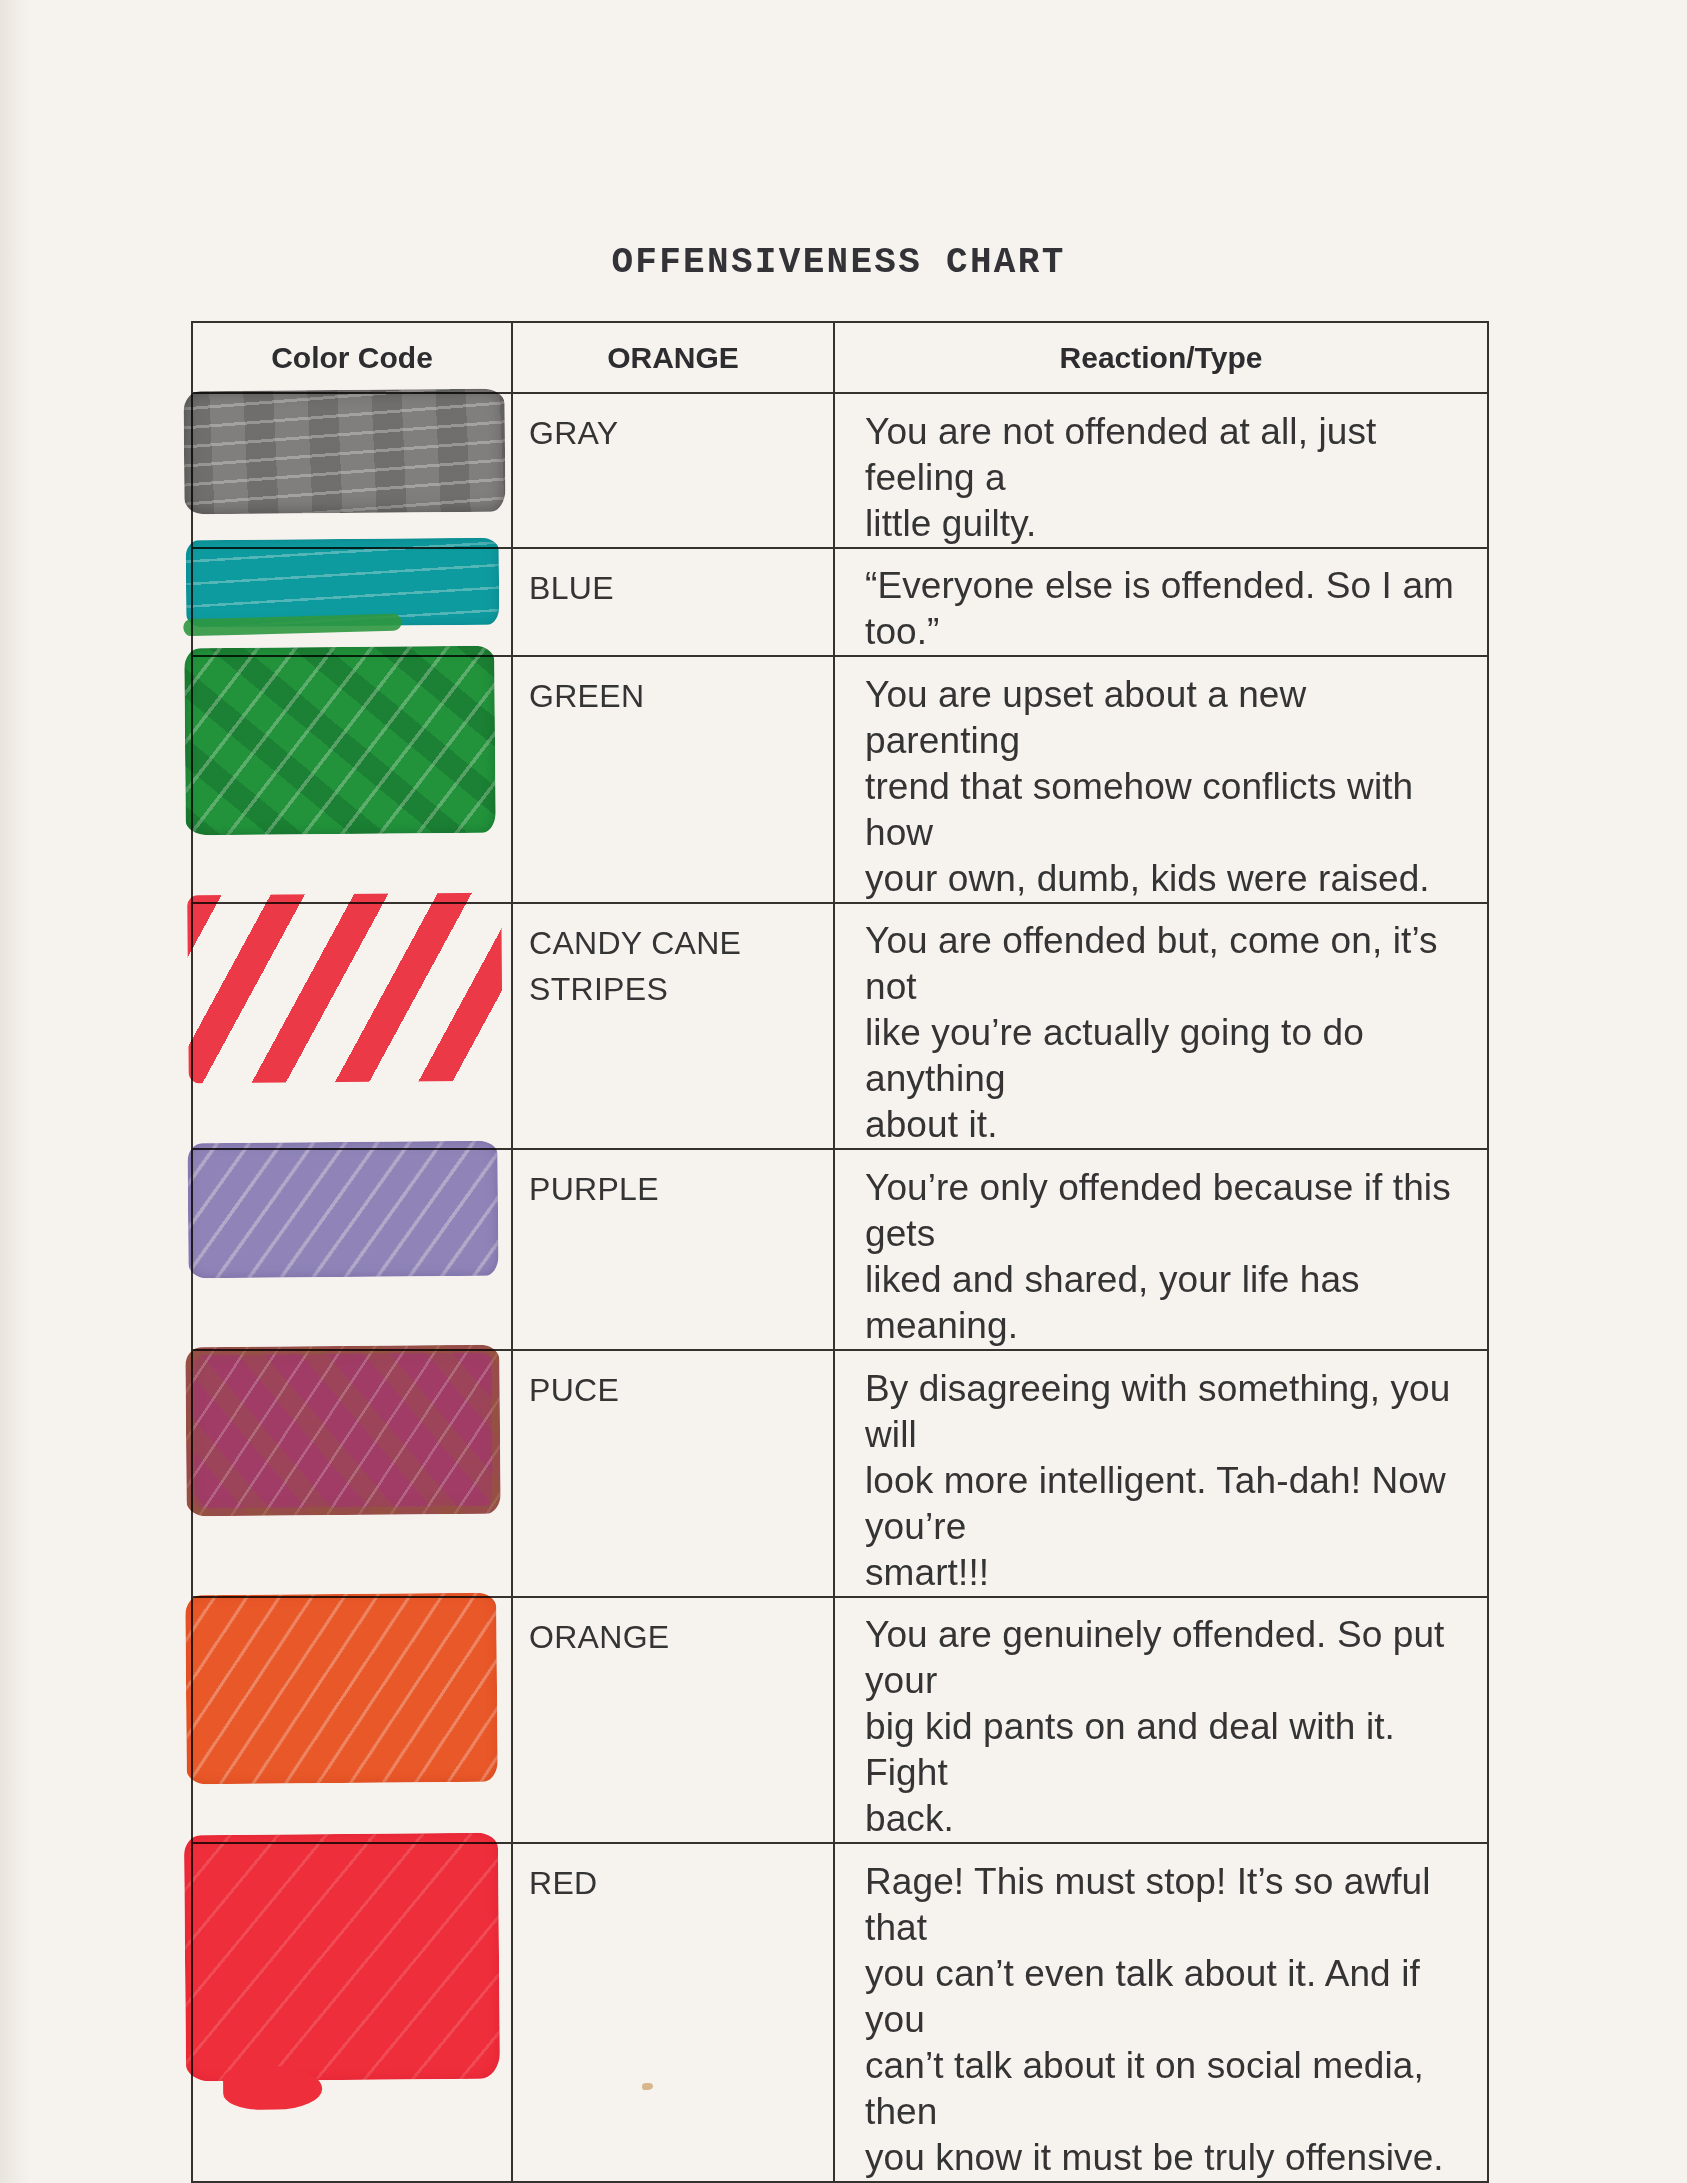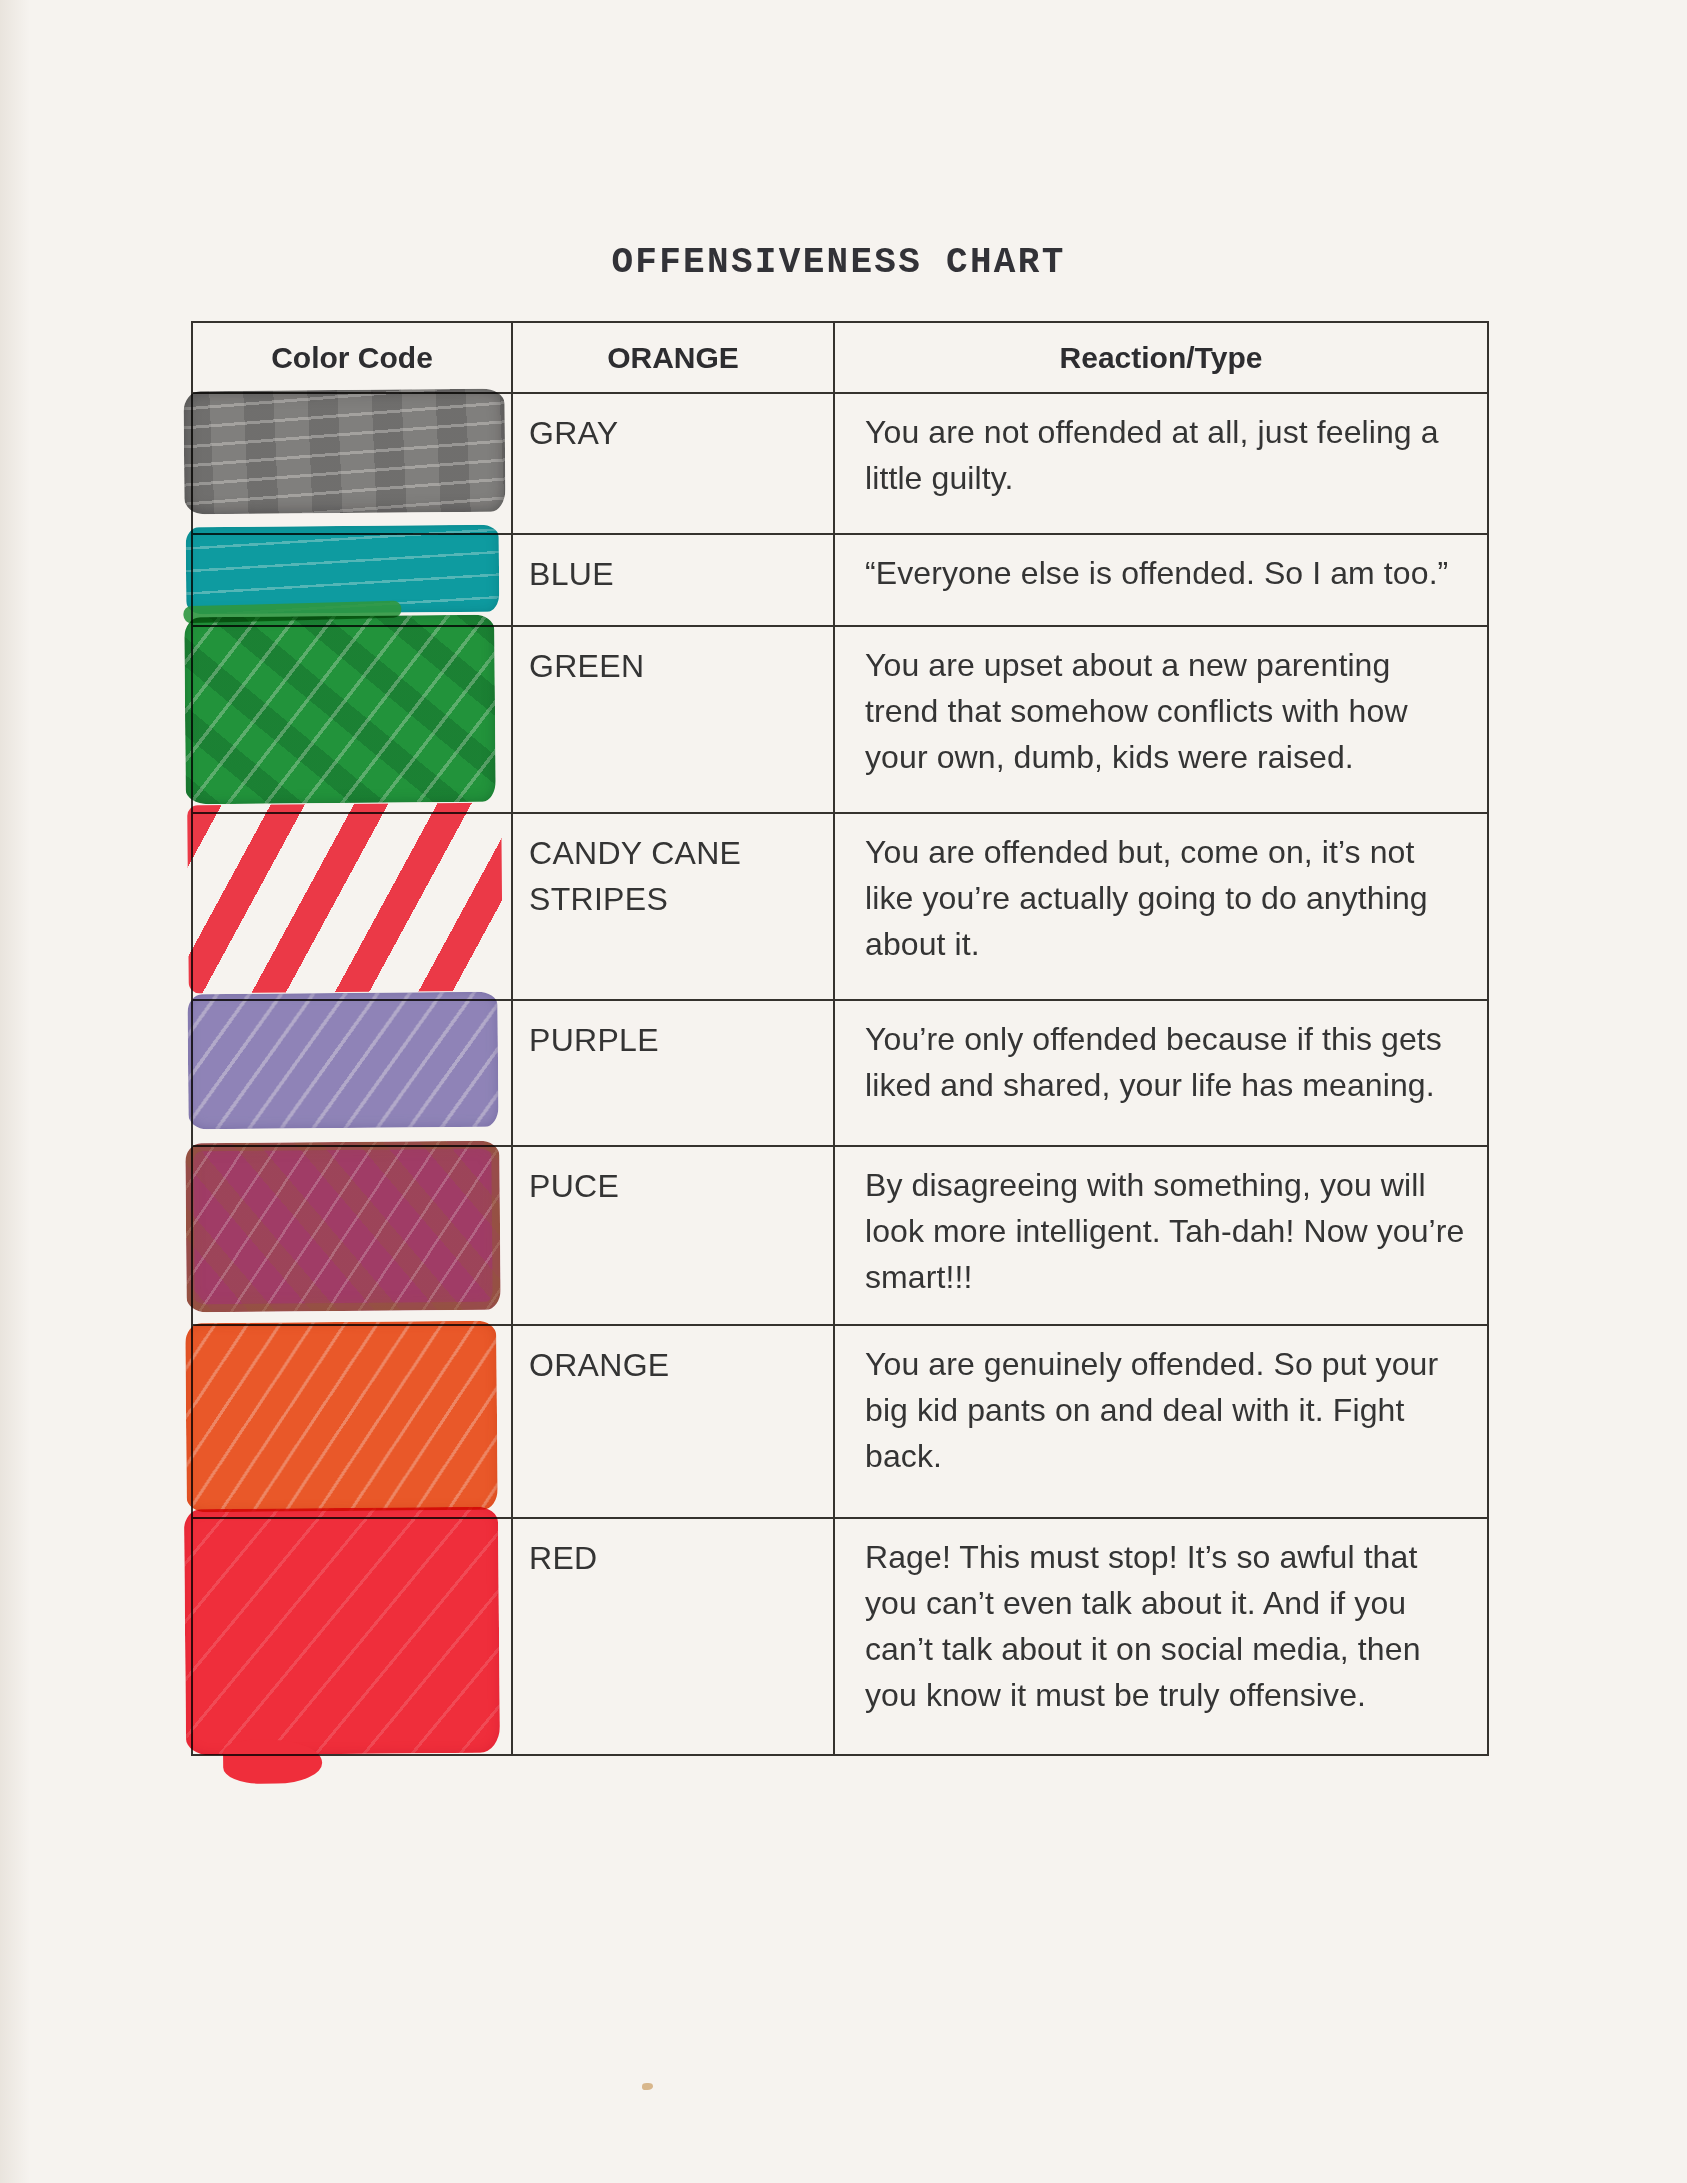--- a/index.html
+++ b/index.html
@@ -37,21 +37,21 @@
   tr.r-candy td{height:169px}
   tr.r-purple td{height:128px}
   tr.r-puce  td{height:161px}
   tr.r-zebra td{height:123px}
   tr.r-yellow td{height:243px}
   tr.r-orange td{height:175px}
   tr.r-red   td{height:212px}
 
   td.level-cell{padding:16px 6.6px 0 16px;font-size:32px;color:#343434;
     white-space:pre-line;letter-spacing:0.3px;line-height:46px;}
-  td.react-cell{padding:14.6px 17px 0 30px;font-size:32px;color:#343434;
+  td.react-cell{padding:14.6px 17px 0 30px;font-size:37px;color:#343434;
     white-space:pre-line;line-height:46px;letter-spacing:0.1px;}
   td.code-cell{position:relative;}
 
   
   .swatch{
     position:relative;mix-blend-mode:multiply;
     transform:rotate(-0.5deg);
   }
   .sw-gray{
     margin:-4px 6.6px 0 -9.3px;height:123px;

